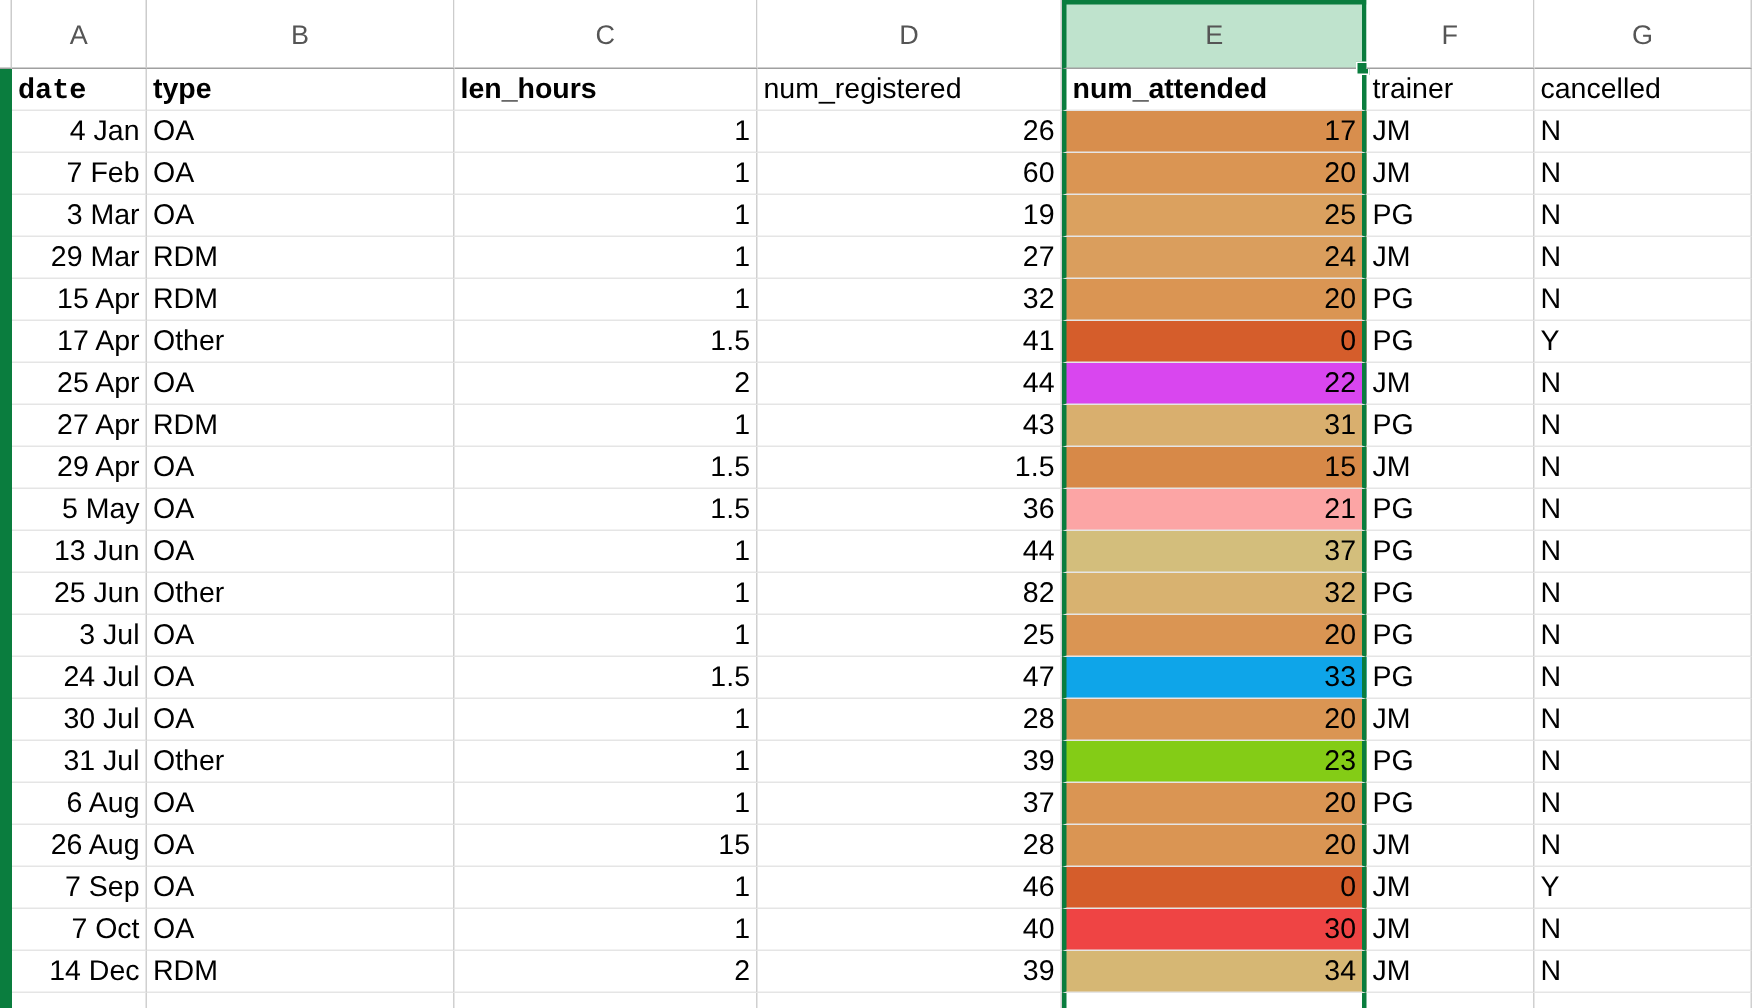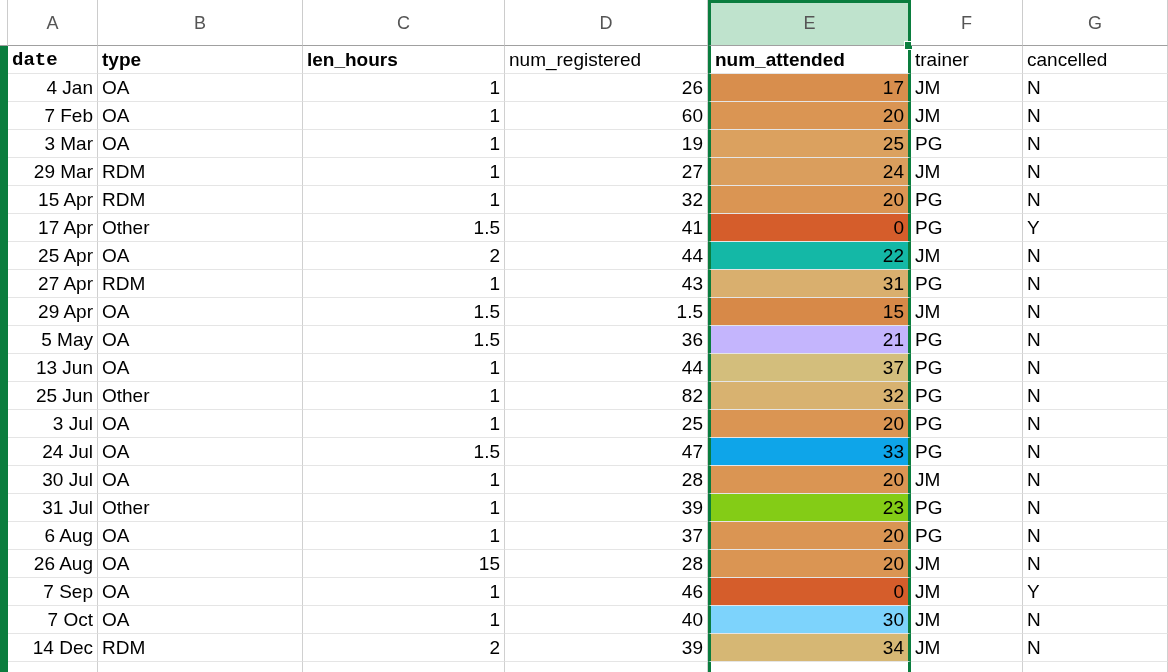--- a/index.html
+++ b/index.html
@@ -134,21 +134,21 @@
     <div class="cell right">1.5</div>
     <div class="cell right">41</div>
     <div class="cell right col-e" style="background:#d55d2b">0</div>
     <div class="cell left">PG</div>
     <div class="cell left">Y</div>
     <div class="sel-edge"></div>
     <div class="cell right">25 Apr</div>
     <div class="cell left">OA</div>
     <div class="cell right">2</div>
     <div class="cell right">44</div>
-    <div class="cell right col-e" style="background:#14b8a6">22</div>
+    <div class="cell right col-e" style="background:#d946ef">22</div>
     <div class="cell left">JM</div>
     <div class="cell left">N</div>
     <div class="sel-edge"></div>
     <div class="cell right">27 Apr</div>
     <div class="cell left">RDM</div>
     <div class="cell right">1</div>
     <div class="cell right">43</div>
     <div class="cell right col-e" style="background:#d9af6e">31</div>
     <div class="cell left">PG</div>
     <div class="cell left">N</div>
@@ -158,21 +158,21 @@
     <div class="cell right">1.5</div>
     <div class="cell right">1.5</div>
     <div class="cell right col-e" style="background:#d78948">15</div>
     <div class="cell left">JM</div>
     <div class="cell left">N</div>
     <div class="sel-edge"></div>
     <div class="cell right">5 May</div>
     <div class="cell left">OA</div>
     <div class="cell right">1.5</div>
     <div class="cell right">36</div>
-    <div class="cell right col-e" style="background:#c4b5fd">21</div>
+    <div class="cell right col-e" style="background:#fca5a5">21</div>
     <div class="cell left">PG</div>
     <div class="cell left">N</div>
     <div class="sel-edge"></div>
     <div class="cell right">13 Jun</div>
     <div class="cell left">OA</div>
     <div class="cell right">1</div>
     <div class="cell right">44</div>
     <div class="cell right col-e" style="background:#d3be7c">37</div>
     <div class="cell left">PG</div>
     <div class="cell left">N</div>
@@ -238,21 +238,21 @@
     <div class="cell right">1</div>
     <div class="cell right">46</div>
     <div class="cell right col-e" style="background:#d55d2b">0</div>
     <div class="cell left">JM</div>
     <div class="cell left">Y</div>
     <div class="sel-edge"></div>
     <div class="cell right">7 Oct</div>
     <div class="cell left">OA</div>
     <div class="cell right">1</div>
     <div class="cell right">40</div>
-    <div class="cell right col-e" style="background:#7dd3fc">30</div>
+    <div class="cell right col-e" style="background:#ef4444">30</div>
     <div class="cell left">JM</div>
     <div class="cell left">N</div>
     <div class="sel-edge"></div>
     <div class="cell right">14 Dec</div>
     <div class="cell left">RDM</div>
     <div class="cell right">2</div>
     <div class="cell right">39</div>
     <div class="cell right col-e" style="background:#d6b774">34</div>
     <div class="cell left">JM</div>
     <div class="cell left">N</div>

